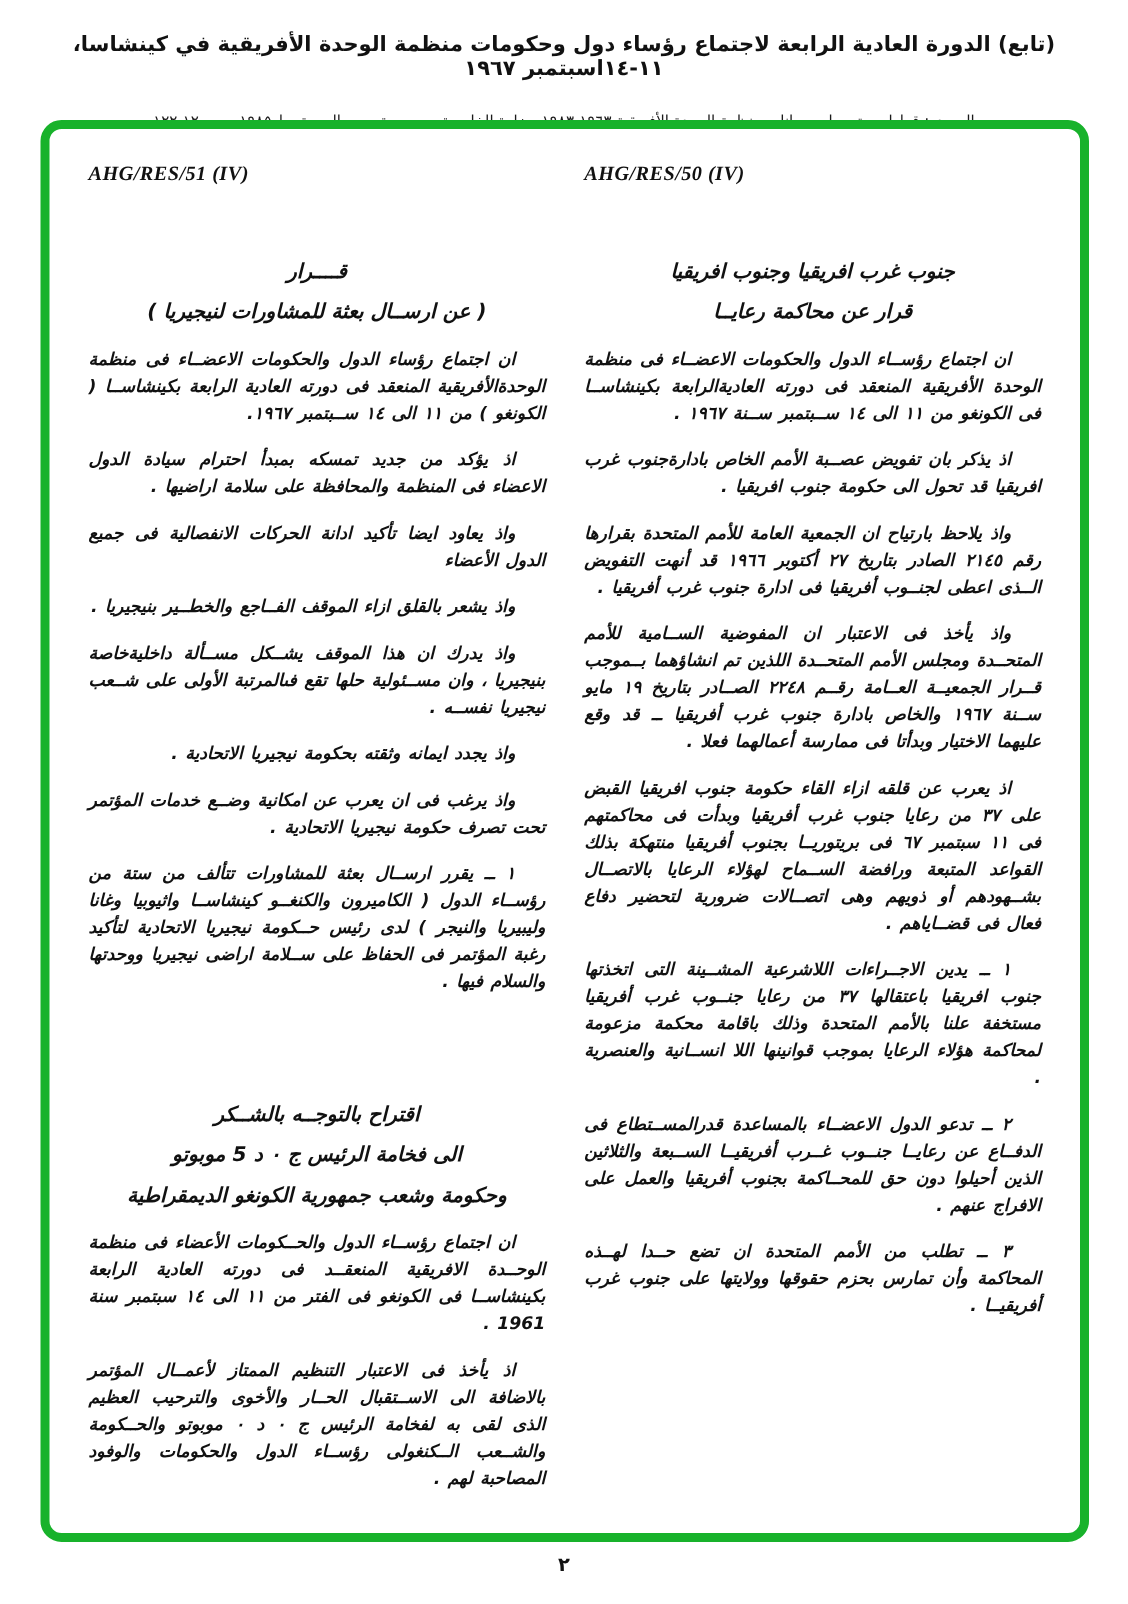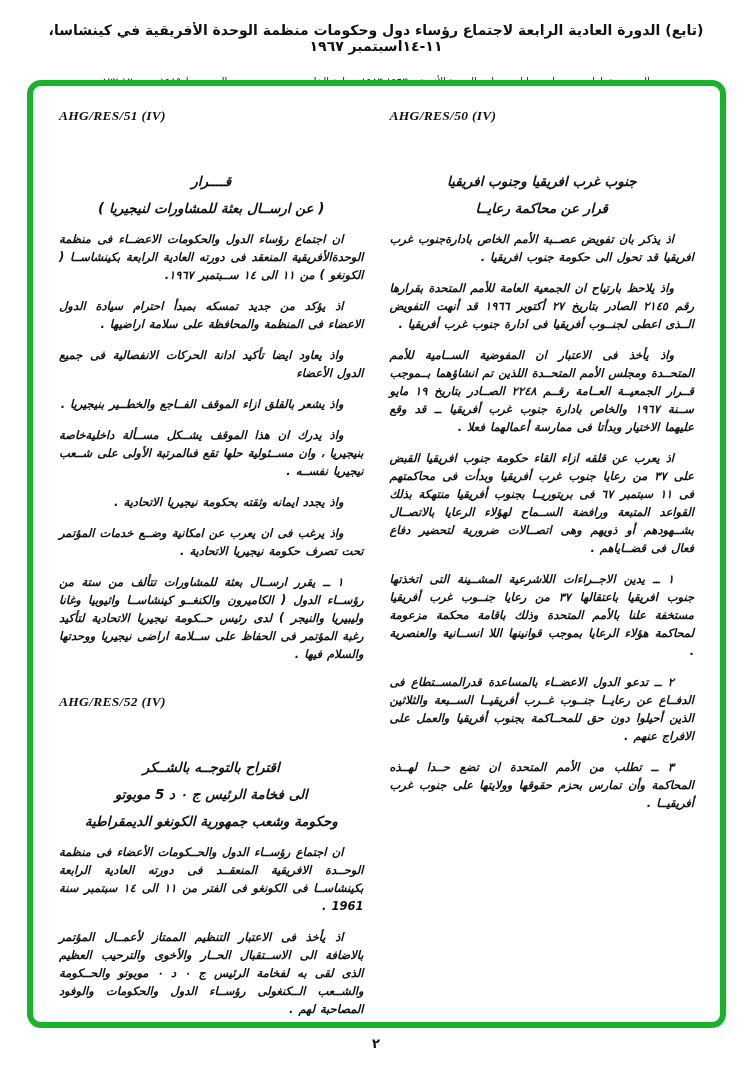--- a/index.html
+++ b/index.html
@@ -104,20 +104,21 @@
 
   <div class="frame" style="border-color: rgb(24, 178, 43);">
     <div class="columns">
 
       <div class="col">
         <div class="res-label">AHG/RES/50 (IV)</div>
         <div class="res-title">
           <div>جنوب غرب افريقيا وجنوب افريقيا</div>
           <div>قرار عن محاكمة رعايــا</div>
         </div>
+        <p class="para">ان اجتماع رؤســاء الدول والحكومات الاعضــاء فى منظمة الوحدة الأفريقية المنعقد فى دورته العاديةالرابعة بكينشاســا فى الكونغو من ١١ الى ١٤ ســبتمبر ســنة ١٩٦٧ .</p>
         <p class="para">اذ يذكر بان تفويض عصــبة الأمم الخاص بادارةجنوب غرب افريقيا قد تحول الى حكومة جنوب افريقيا .</p>
         <p class="para">واذ يلاحظ بارتياح ان الجمعية العامة للأمم المتحدة بقرارها رقم ٢١٤٥ الصادر بتاريخ ٢٧ أكتوبر ١٩٦٦ قد أنهت التفويض الــذى اعطى لجنــوب أفريقيا فى ادارة جنوب غرب أفريقيا .</p>
         <p class="para">واذ يأخذ فى الاعتبار ان المفوضية الســامية للأمم المتحــدة ومجلس الأمم المتحــدة اللذين تم انشاؤهما بــموجب قــرار الجمعيــة العــامة رقــم ٢٢٤٨ الصــادر بتاريخ ١٩ مايو ســنة ١٩٦٧ والخاص بادارة جنوب غرب أفريقيا ــ قد وقع عليهما الاختيار وبدأتا فى ممارسة أعمالهما فعلا .</p>
         <p class="para">اذ يعرب عن قلقه ازاء القاء حكومة جنوب افريقيا القبض على ٣٧ من رعايا جنوب غرب أفريقيا وبدأت فى محاكمتهم فى ١١ سبتمبر ٦٧ فى بريتوريــا بجنوب أفريقيا منتهكة بذلك القواعد المتبعة ورافضة الســماح لهؤلاء الرعايا بالاتصــال بشــهودهم أو ذويهم وهى اتصــالات ضرورية لتحضير دفاع فعال فى قضــاياهم .</p>
         <p class="para">١ ــ يدين الاجــراءات اللاشرعية المشــينة التى اتخذتها جنوب افريقيا باعتقالها ٣٧ من رعايا جنــوب غرب أفريقيا مستخفة علنا بالأمم المتحدة وذلك باقامة محكمة مزعومة لمحاكمة هؤلاء الرعايا بموجب قوانينها اللا انســانية والعنصرية .</p>
         <p class="para">٢ ــ تدعو الدول الاعضــاء بالمساعدة قدرالمســتطاع فى الدفــاع عن رعايــا جنــوب غــرب أفريقيــا الســبعة والثلاثين الذين أحيلوا دون حق للمحــاكمة بجنوب أفريقيا والعمل على الافراج عنهم .</p>
         <p class="para">٣ ــ تطلب من الأمم المتحدة ان تضع حــدا لهــذه المحاكمة وأن تمارس بحزم حقوقها وولايتها على جنوب غرب أفريقيــا .</p>
       </div>
 
       <div class="col">
@@ -129,21 +130,20 @@
         <p class="para">ان اجتماع رؤساء الدول والحكومات الاعضــاء فى منظمة الوحدةالأفريقية المنعقد فى دورته العادية الرابعة بكينشاســا ( الكونغو ) من ١١ الى ١٤ ســبتمبر ١٩٦٧.</p>
         <p class="para">اذ يؤكد من جديد تمسكه بمبدأ احترام سيادة الدول الاعضاء فى المنظمة والمحافظة على سلامة اراضيها .</p>
         <p class="para">واذ يعاود ايضا تأكيد ادانة الحركات الانفصالية فى جميع الدول الأعضاء</p>
         <p class="para">واذ يشعر بالقلق ازاء الموقف الفــاجع والخطــير بنيجيريا .</p>
         <p class="para">واذ يدرك ان هذا الموقف يشــكل مســألة داخليةخاصة بنيجيريا ، وان مســئولية حلها تقع فىالمرتبة الأولى على شــعب نيجيريا نفســه .</p>
         <p class="para">واذ يجدد ايمانه وثقته بحكومة نيجيريا الاتحادية .</p>
         <p class="para">واذ يرغب فى ان يعرب عن امكانية وضــع خدمات المؤتمر تحت تصرف حكومة نيجيريا الاتحادية .</p>
         <p class="para">١ ــ يقرر ارســال بعثة للمشاورات تتألف من ستة من رؤســاء الدول ( الكاميرون والكنغــو كينشاســا واثيوبيا وغانا وليبيريا والنيجر ) لدى رئيس حــكومة نيجيريا الاتحادية لتأكيد رغبة المؤتمر فى الحفاظ على ســلامة اراضى نيجيريا ووحدتها والسلام فيها .</p>
 
         <div class="res52-gap"></div>
-        <div class="res-label">AHG/RES/52 (IV)</div>
         <div class="res-title">
           <div>اقتراح بالتوجــه بالشــكر</div>
           <div>الى فخامة الرئيس ج ٠ د 5 موبوتو</div>
           <div>وحكومة وشعب جمهورية الكونغو الديمقراطية</div>
         </div>
         <p class="para">ان اجتماع رؤســاء الدول والحــكومات الأعضاء فى منظمة الوحــدة الافريقية المنعقــد فى دورته العادية الرابعة بكينشاســا فى الكونغو فى الفتر من ١١ الى ١٤ سبتمبر سنة 1961 .</p>
         <p class="para">اذ يأخذ فى الاعتبار التنظيم الممتاز لأعمــال المؤتمر بالاضافة الى الاســتقبال الحــار والأخوى والترحيب العظيم الذى لقى به لفخامة الرئيس ج ٠ د ٠ موبوتو والحــكومة والشــعب الــكنغولى رؤســاء الدول والحكومات والوفود المصاحبة لهم .</p>
       </div>
 
     </div>

